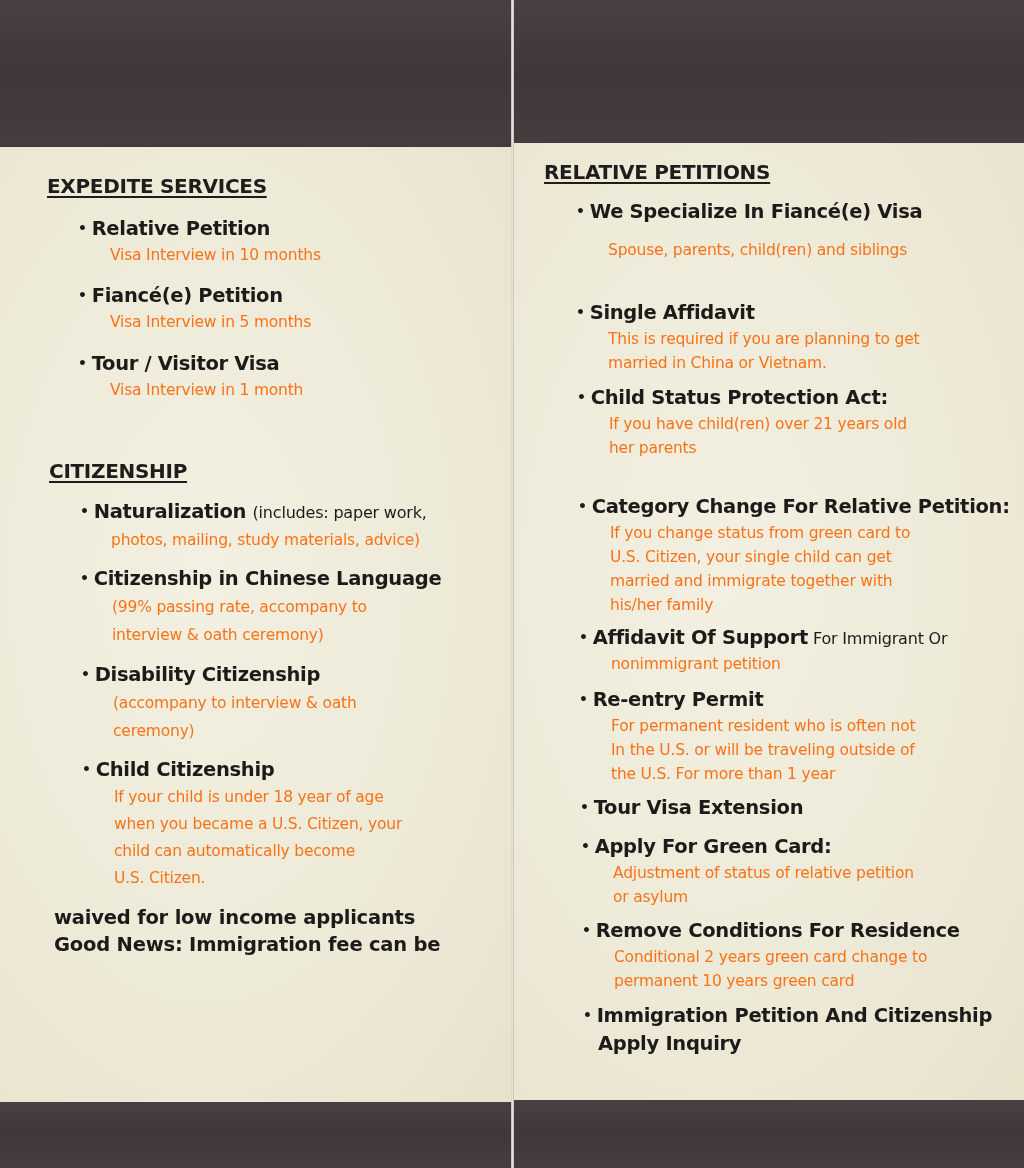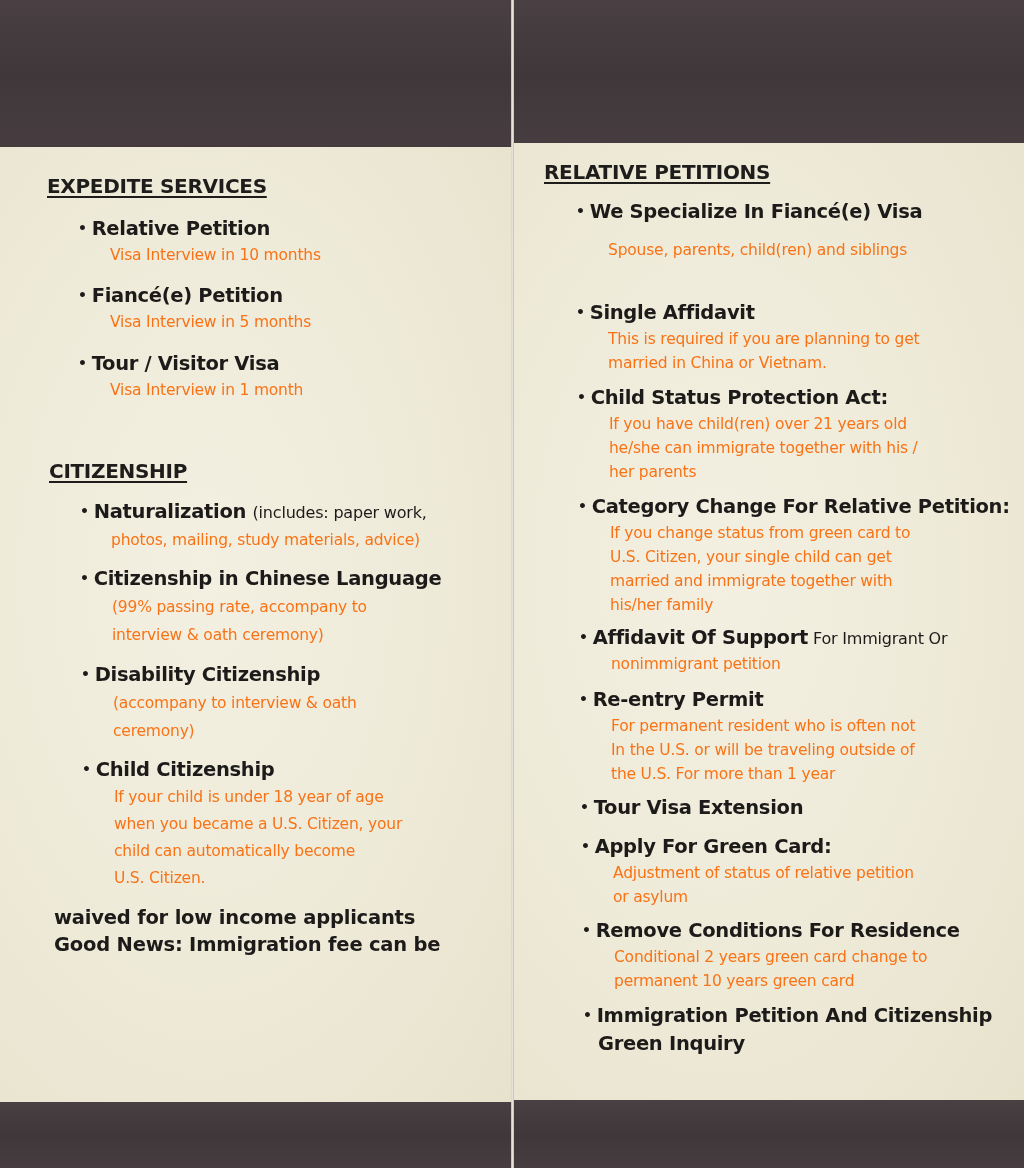--- a/index.html
+++ b/index.html
@@ -100,21 +100,20 @@
   <div class="desc">Spouse, parents, child(ren) and siblings</div>
 </div>
 <div class="item" style="left:576px; top:300px;">
   <div class="head"><span class="bullet">•</span><span>Single Affidavit</span></div>
   <div class="desc">This is required if you are planning to get</div>
   <div class="desc">married in China or Vietnam.</div>
 </div>
 <div class="item" style="left:577px; top:385px;">
   <div class="head"><span class="bullet">•</span><span>Child Status Protection Act:</span></div>
   <div class="desc">If you have child(ren) over 21 years old</div>
-  <div class="desc">he/she can immigrate together with his /</div>
   <div class="desc">her parents</div>
 </div>
 <div class="item" style="left:578px; top:494px;">
   <div class="head"><span class="bullet">•</span><span>Category Change For Relative Petition:</span></div>
   <div class="desc">If you change status from green card to</div>
   <div class="desc">U.S. Citizen, your single child can get</div>
   <div class="desc">married and immigrate together with</div>
   <div class="desc">his/her family</div>
 </div>
 <div class="item" style="left:579px; top:625px;">
@@ -135,14 +134,14 @@
   <div class="desc">Adjustment of status of relative petition</div>
   <div class="desc">or asylum</div>
 </div>
 <div class="item" style="left:582px; top:918px;">
   <div class="head"><span class="bullet">•</span><span>Remove Conditions For Residence</span></div>
   <div class="desc">Conditional 2 years green card change to</div>
   <div class="desc">permanent 10 years green card</div>
 </div>
 <div class="item" style="left:583px; top:1003px;">
   <div class="head"><span class="bullet">•</span><span>Immigration Petition And Citizenship</span></div>
-  <div class="head" style="margin-left:15px; line-height:28px;">Green Inquiry</div>
+  <div class="head" style="margin-left:15px; line-height:28px;">Apply Inquiry</div>
 </div>
 
 </body></html>

